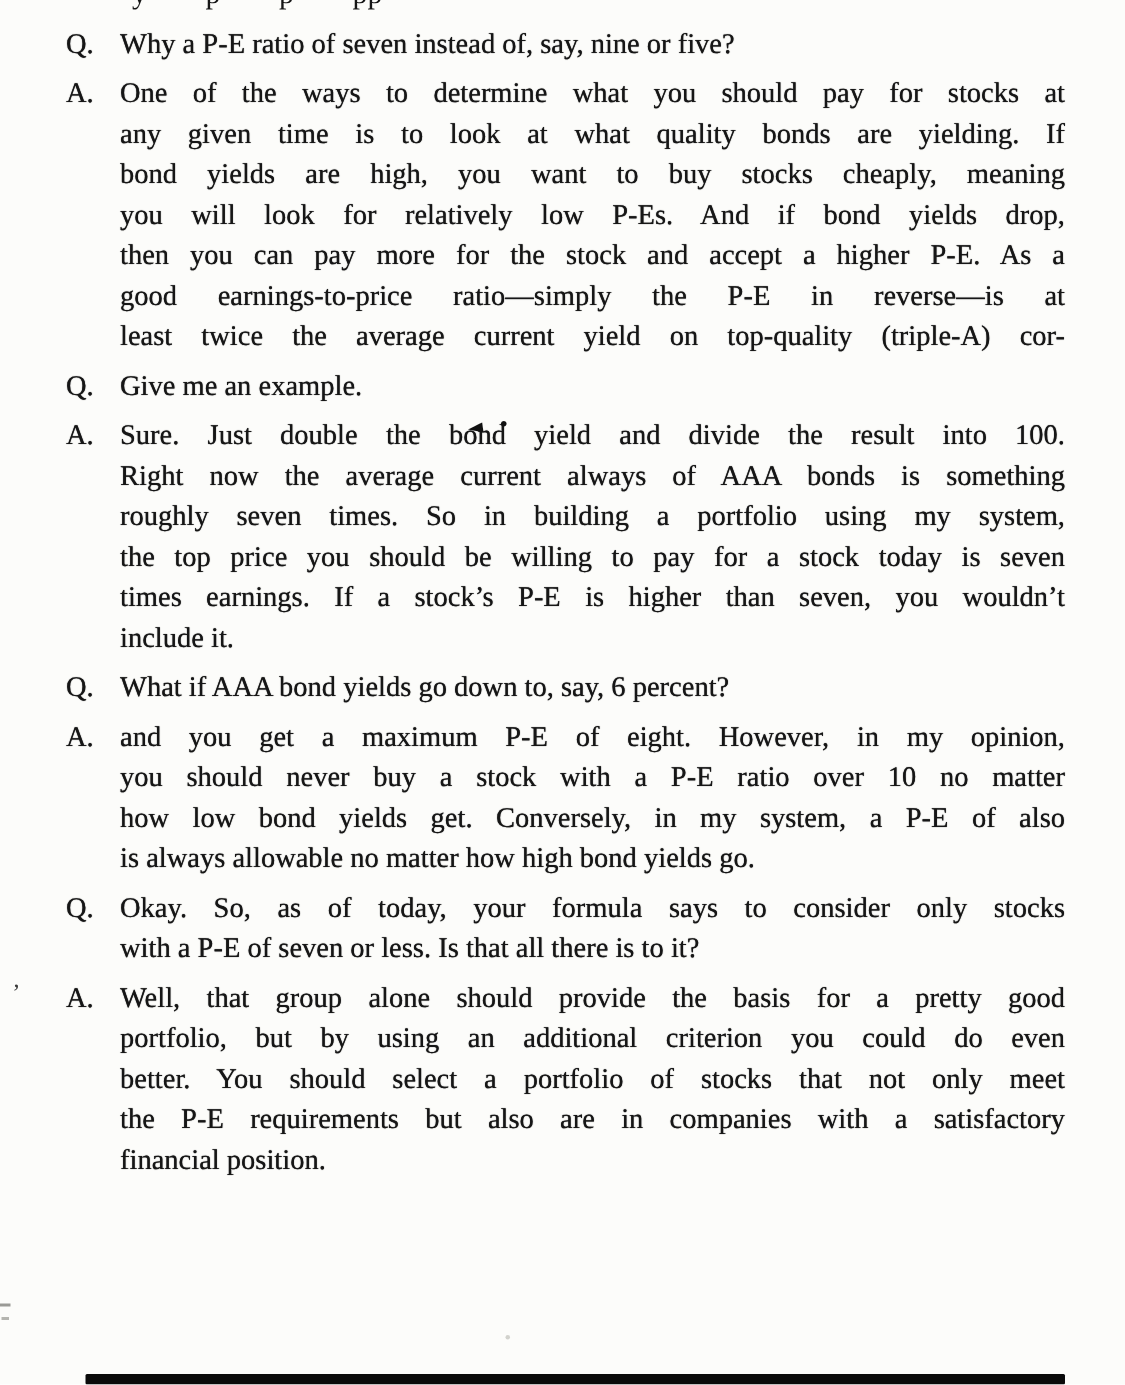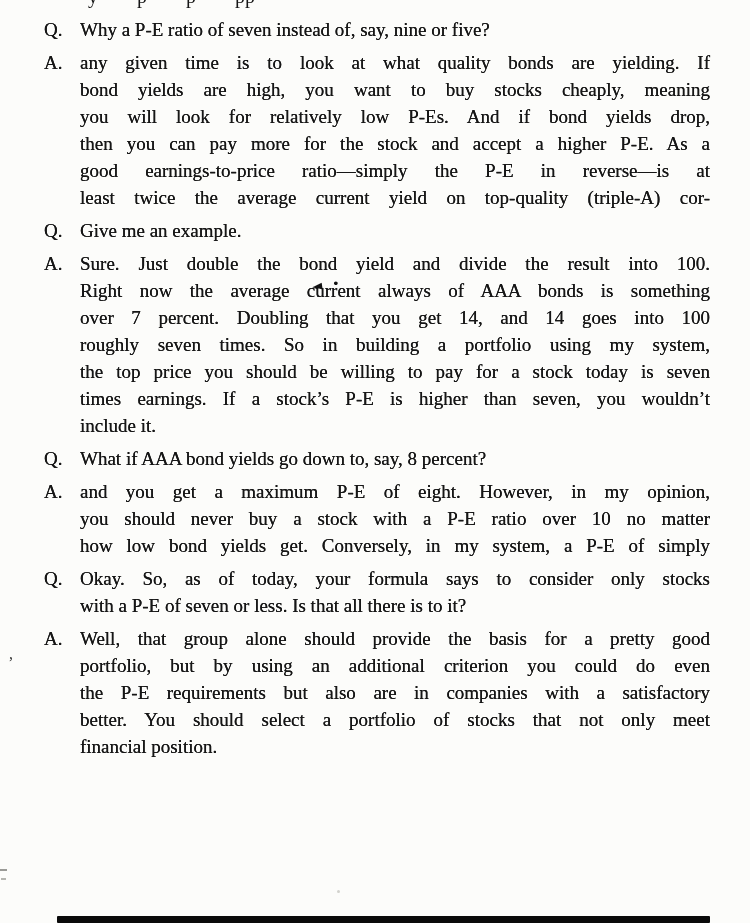--- a/index.html
+++ b/index.html
@@ -143,20 +143,21 @@
     <div class="qa">
       <div class="label">Q.</div>
       <div class="body">
         <div class="line last">Why a P-E ratio of seven instead of, say, nine or five?</div>
       </div>
     </div>
 
     <div class="qa">
       <div class="label">A.</div>
       <div class="body">
+        <div class="line">One of the ways to determine what you should pay for stocks at</div>
         <div class="line">any given time is to look at what quality bonds are yielding. If</div>
         <div class="line">bond yields are high, you want to buy stocks cheaply, meaning</div>
         <div class="line">you will look for relatively low P-Es. And if bond yields drop,</div>
         <div class="line">then you can pay more for the stock and accept a higher P-E. As a</div>
         <div class="line">good earnings-to-price ratio—simply the P-E in reverse—is at</div>
         <div class="line">least twice the average current yield on top-quality (triple-A) cor-</div>
       </div>
     </div>
 
     <div class="qa">
@@ -164,59 +165,59 @@
       <div class="body">
         <div class="line last">Give me an example.</div>
       </div>
     </div>
 
     <div class="qa">
       <div class="label">A.</div>
       <div class="body">
         <div class="line">Sure. Just double the bond yield and divide the result into 100.</div>
         <div class="line">Right now the average current always of AAA bonds is something</div>
-        <div class="line">over 7 percent. Doubling that you get 14, and 14 goes into 100</div>
         <div class="line">roughly seven times. So in building a portfolio using my system,</div>
         <div class="line">the top price you should be willing to pay for a stock today is seven</div>
         <div class="line">times earnings. If a stock’s P-E is higher than seven, you wouldn’t</div>
         <div class="line last">include it.</div>
       </div>
     </div>
 
     <div class="qa">
       <div class="label">Q.</div>
       <div class="body">
-        <div class="line last">What if AAA bond yields go down to, say, 8 percent?</div>
+        <div class="line last">What if AAA bond yields go down to, say, 6 percent?</div>
       </div>
     </div>
 
     <div class="qa">
       <div class="label">A.</div>
       <div class="body">
         <div class="line">and you get a maximum P-E of eight. However, in my opinion,</div>
         <div class="line">you should never buy a stock with a P-E ratio over 10 no matter</div>
-        <div class="line">how low bond yields get. Conversely, in my system, a P-E of simply</div>
+        <div class="line">how low bond yields get. Conversely, in my system, a P-E of also</div>
+        <div class="line last">is always allowable no matter how high bond yields go.</div>
       </div>
     </div>
 
     <div class="qa">
       <div class="label">Q.</div>
       <div class="body">
         <div class="line">Okay. So, as of today, your formula says to consider only stocks</div>
         <div class="line last">with a P-E of seven or less. Is that all there is to it?</div>
       </div>
     </div>
 
     <div class="qa">
       <div class="label">A.</div>
       <div class="body">
         <div class="line">Well, that group alone should provide the basis for a pretty good</div>
         <div class="line">portfolio, but by using an additional criterion you could do even</div>
+        <div class="line">better. You should select a portfolio of stocks that not only meet</div>
         <div class="line">the P-E requirements but also are in companies with a satisfactory</div>
-        <div class="line">better. You should select a portfolio of stocks that not only meet</div>
         <div class="line last">financial position.</div>
       </div>
     </div>
 
   </div>
 
   <span class="ink-mark">◄</span>
   <span class="ink-dot">•</span>
   <span class="margin-comma">,</span>
   <div class="margin-dash-1"></div>

